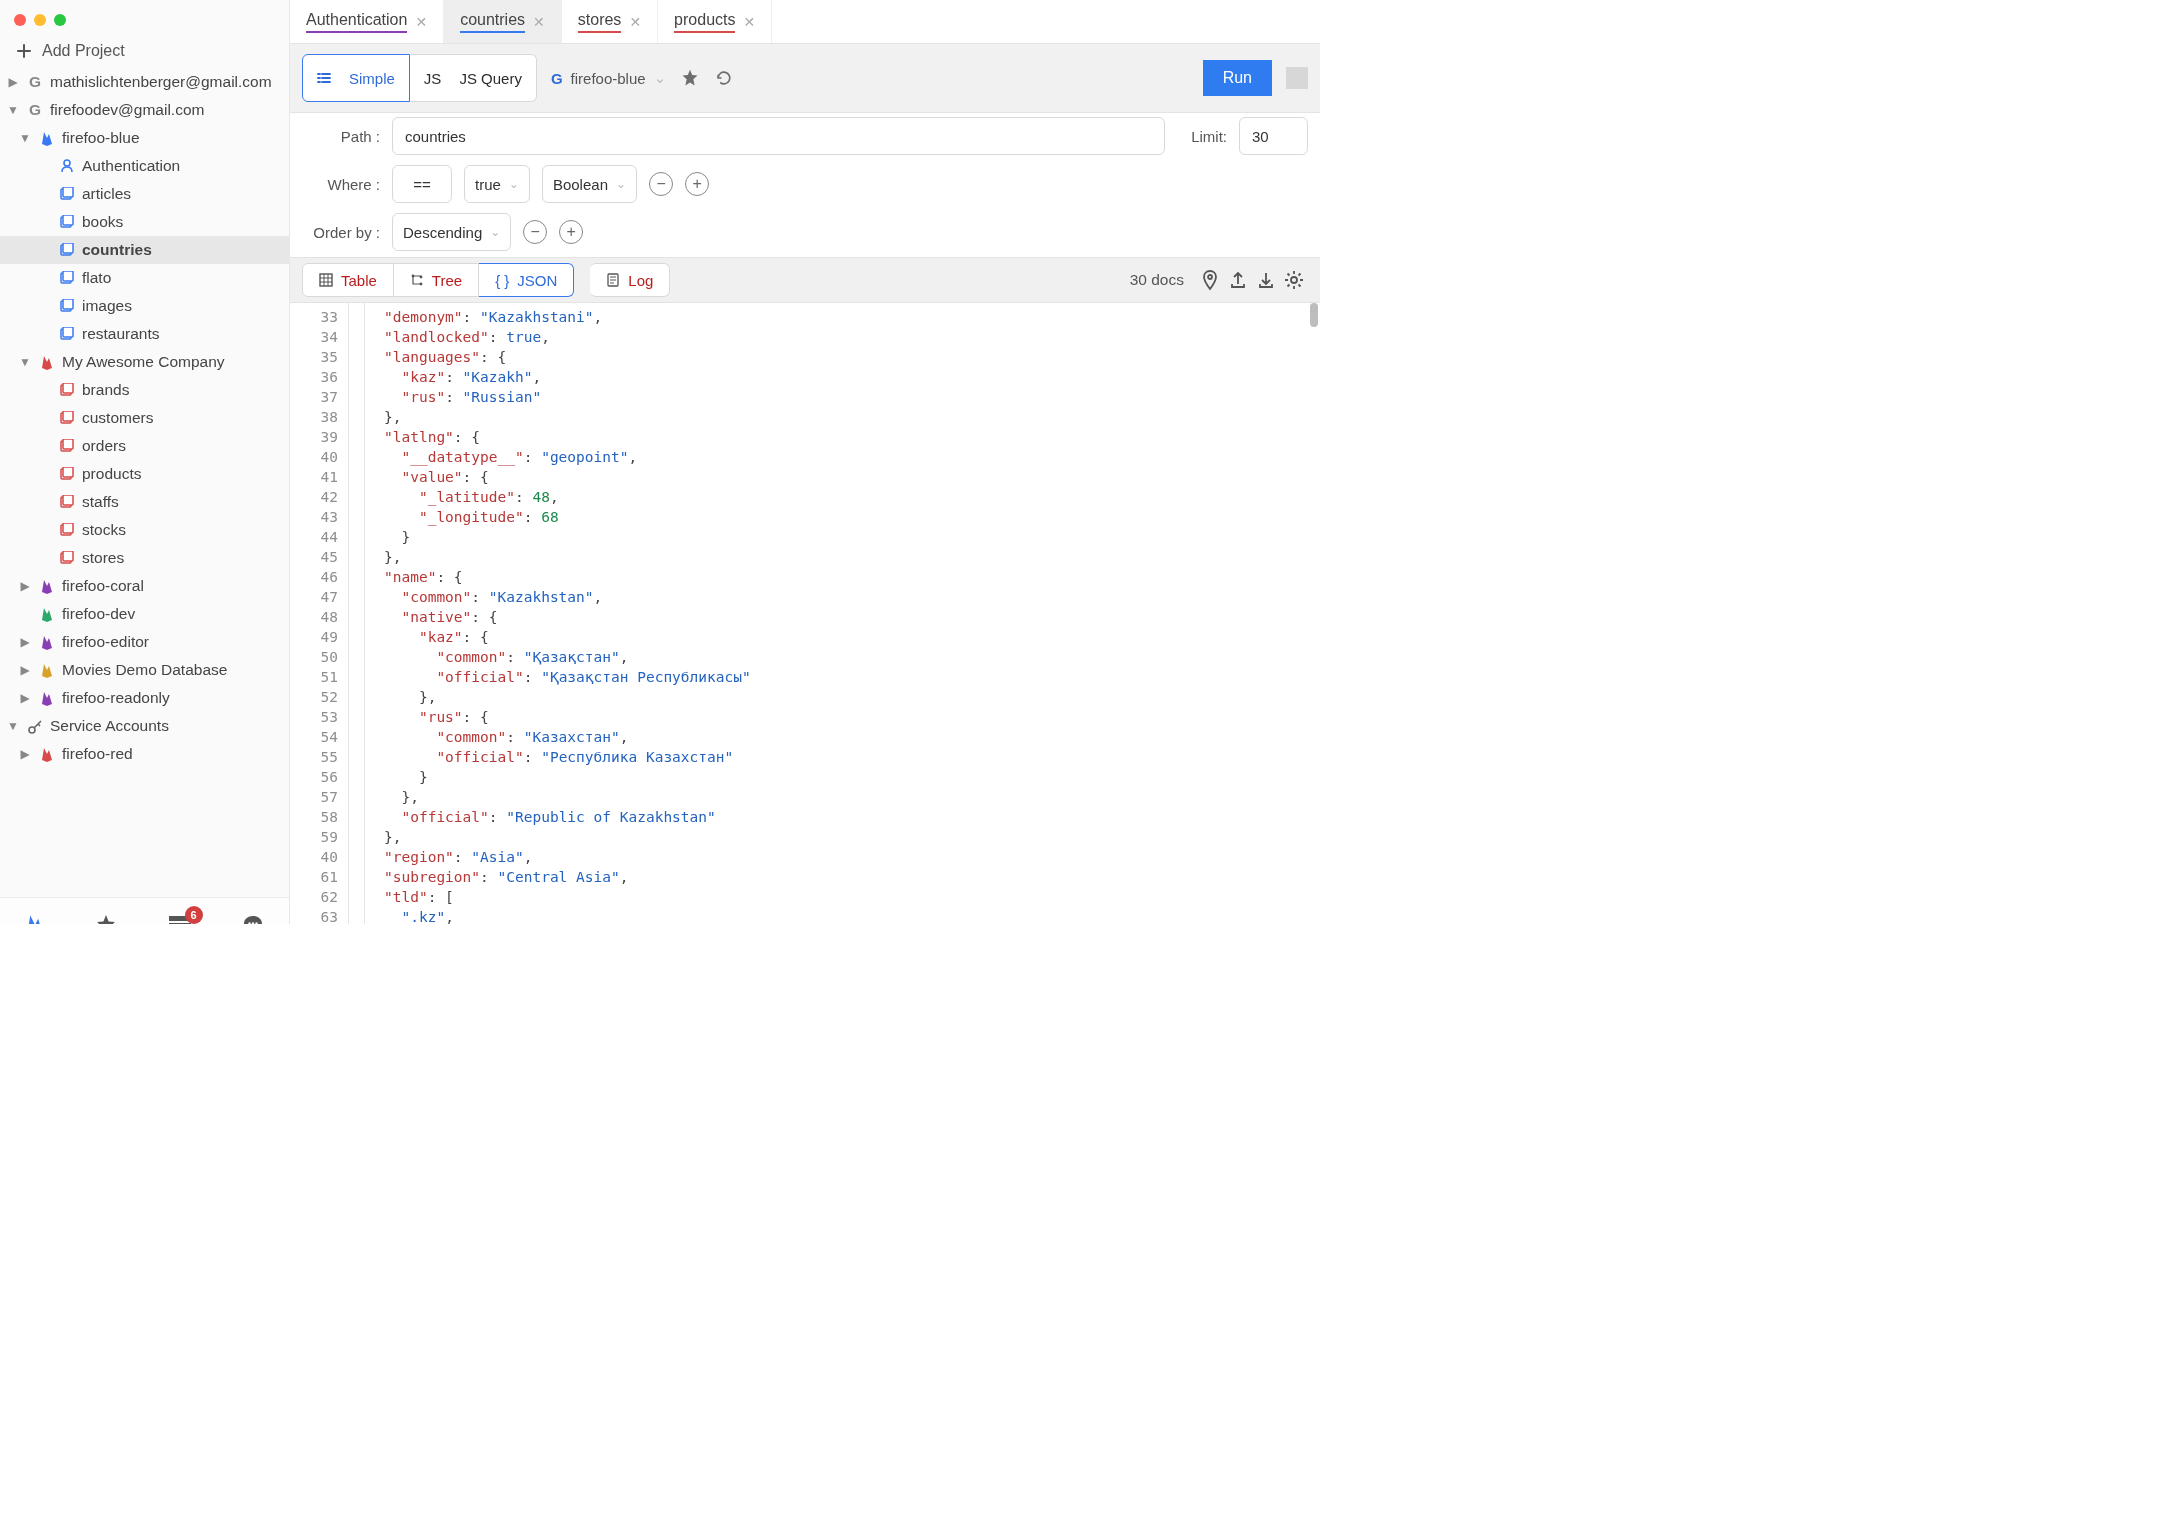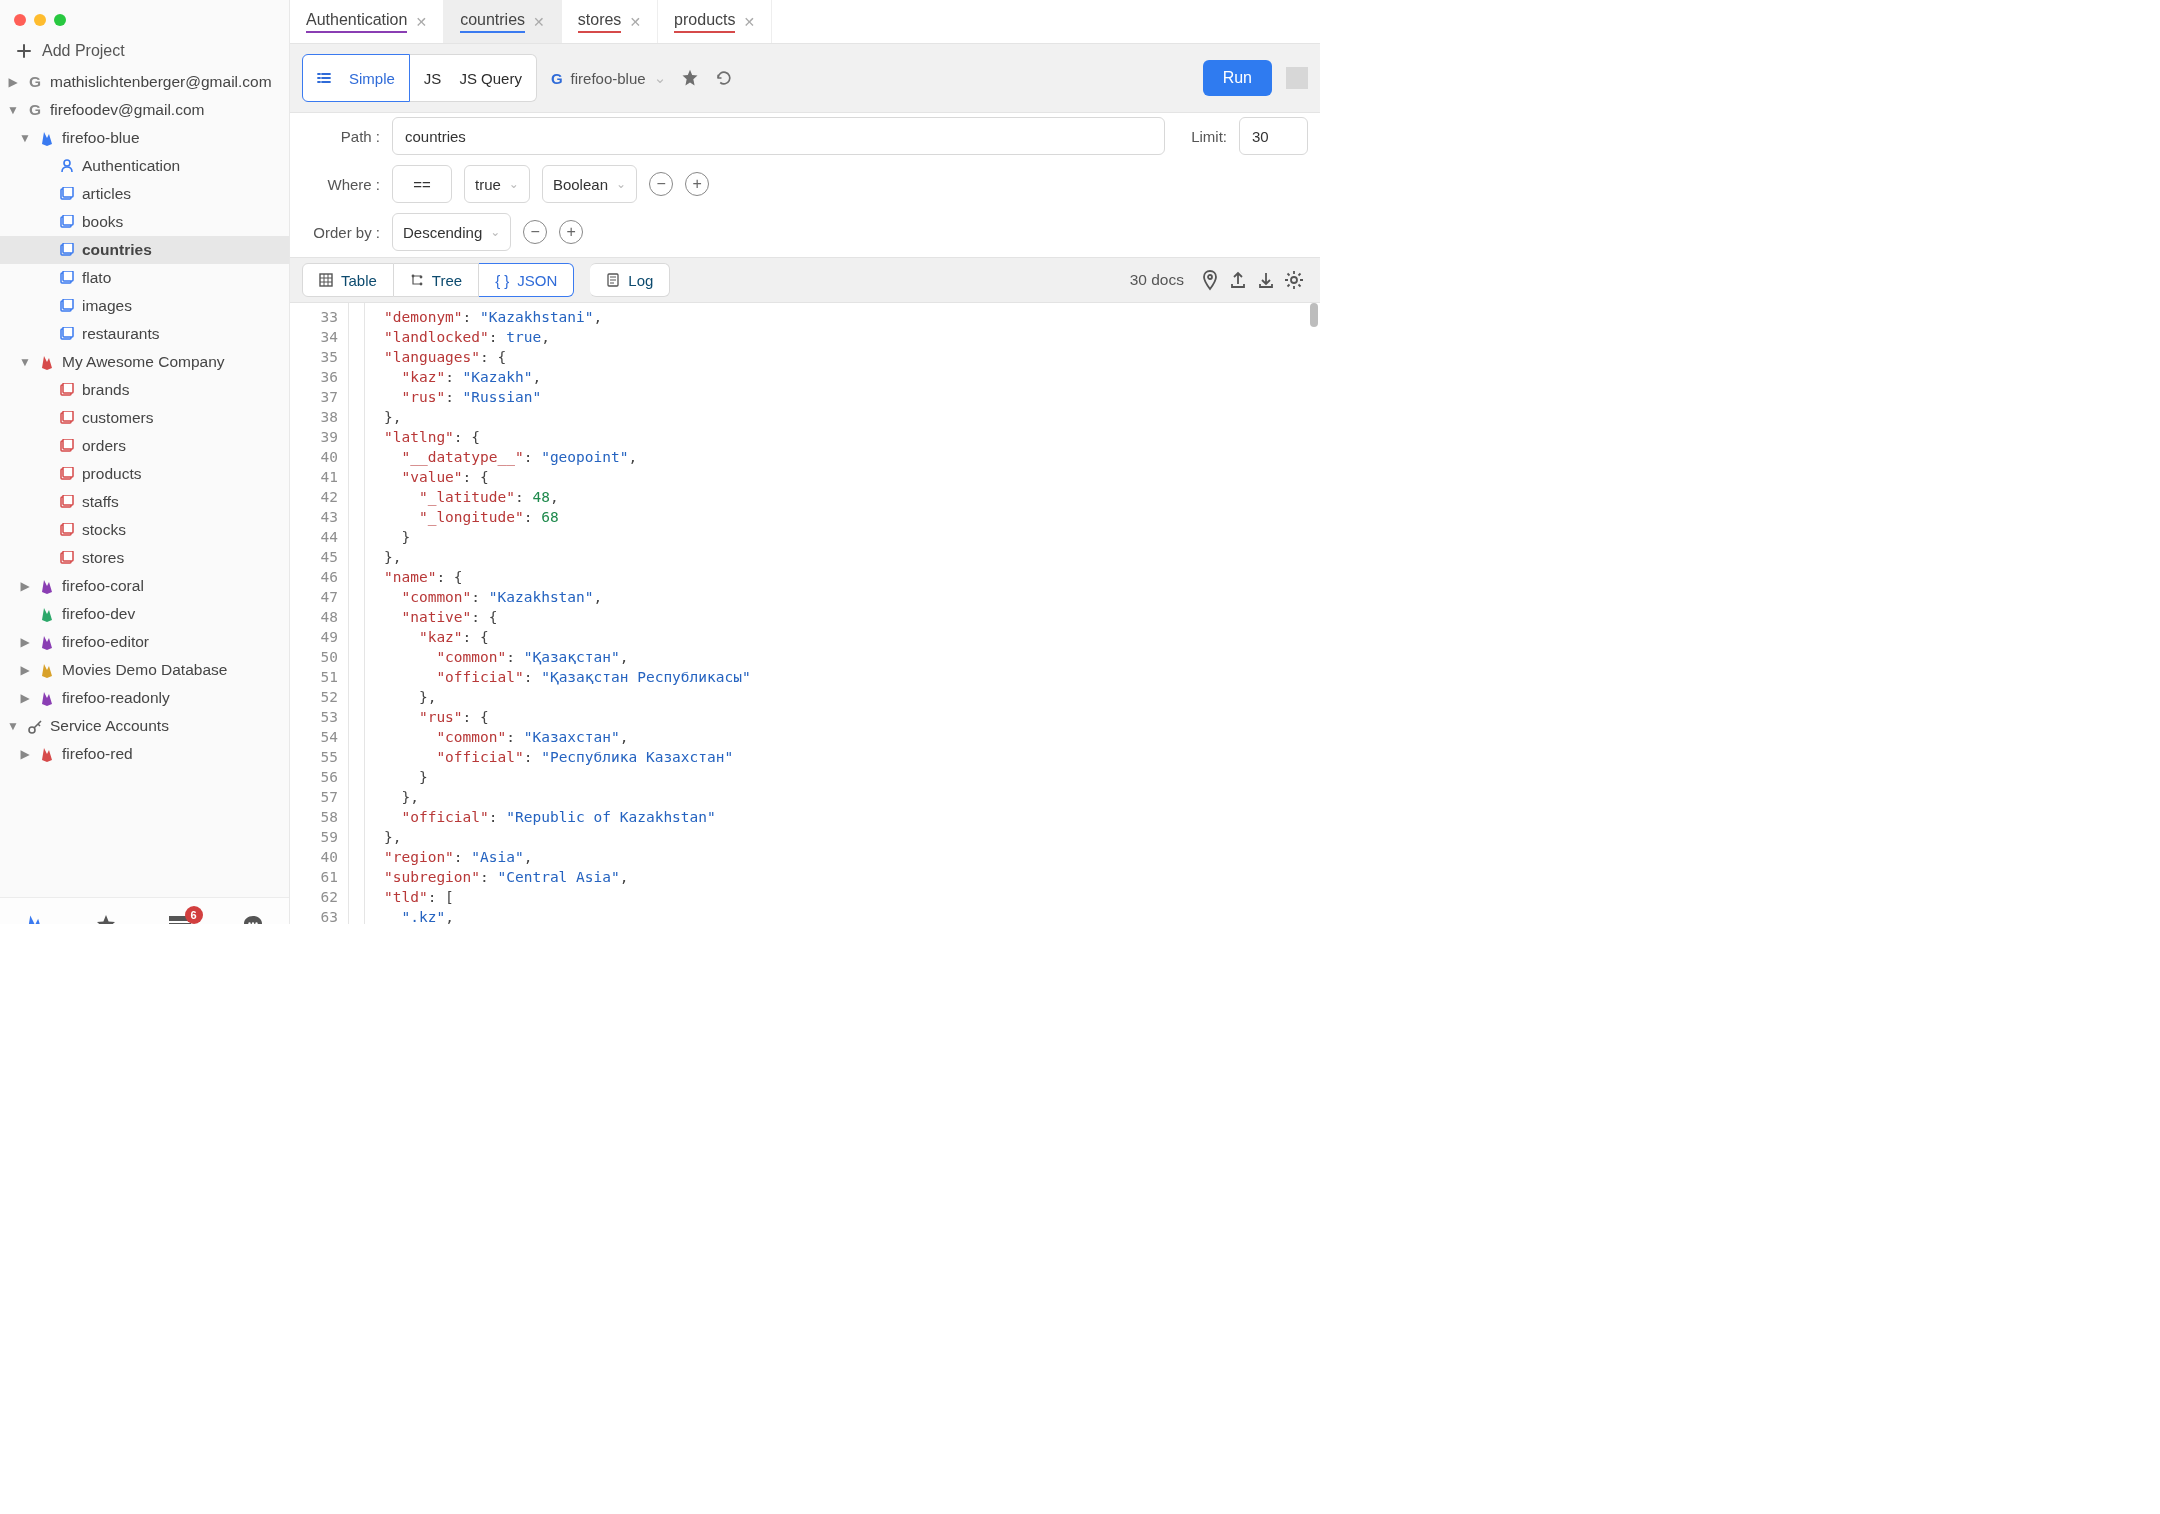--- a/index.html
+++ b/index.html
@@ -125,21 +125,21 @@
 .proj-select {
   display: flex; align-items: center; gap: 8px;
   color: #555; font-size: 15px; cursor: pointer;
 }
 .star-icon, .undo-icon { color: #777; cursor: pointer; }
 .toolbar-spacer { flex: 1; }
 .run-btn {
   background: #2f7bf0;
   color: #fff;
   border: none;
-  border-radius: 6px;
+  border-radius: 0;
   height: 36px;
   padding: 0 20px;
   font-size: 16px;
   cursor: pointer;
 }
 .ext-square { width: 22px; height: 22px; background: #d7d7d7; }
 
 .query-form { padding: 4px 12px 6px; display: flex; flex-direction: column; gap: 10px; }
 .qrow { display:flex; align-items:center; gap: 12px; }
 .qlabel { width: 78px; text-align: right; color: #555; font-size: 15px; }
@@ -187,21 +187,21 @@
   gap: 0;
 }
 .vtab {
   display: flex; align-items: center; gap: 8px;
   height: 34px;
   padding: 0 16px;
   background: #fff;
   border: 1px solid #d9d9d9;
   cursor: pointer;
   font-size: 15px;
-  color: #0c4a6e;
+  color: #b91c1c;
 }
 .vtab:first-child { border-radius: 6px 0 0 6px; }
 .vtab + .vtab { border-left: none; }
 .vtab.end { border-radius: 0 6px 6px 0; }
 .vtab.selected { border-color: #3a7af0; color: #2f6bd8; z-index: 1; }
 .vtab.gap { margin-left: 16px; border-radius: 6px; }
 .viewbar-spacer { flex: 1; }
 .docs-count { color: #555; font-size: 15.5px; margin-right: 12px; }
 .icon-btn { color: #555; cursor: pointer; margin: 0 4px; }
 

